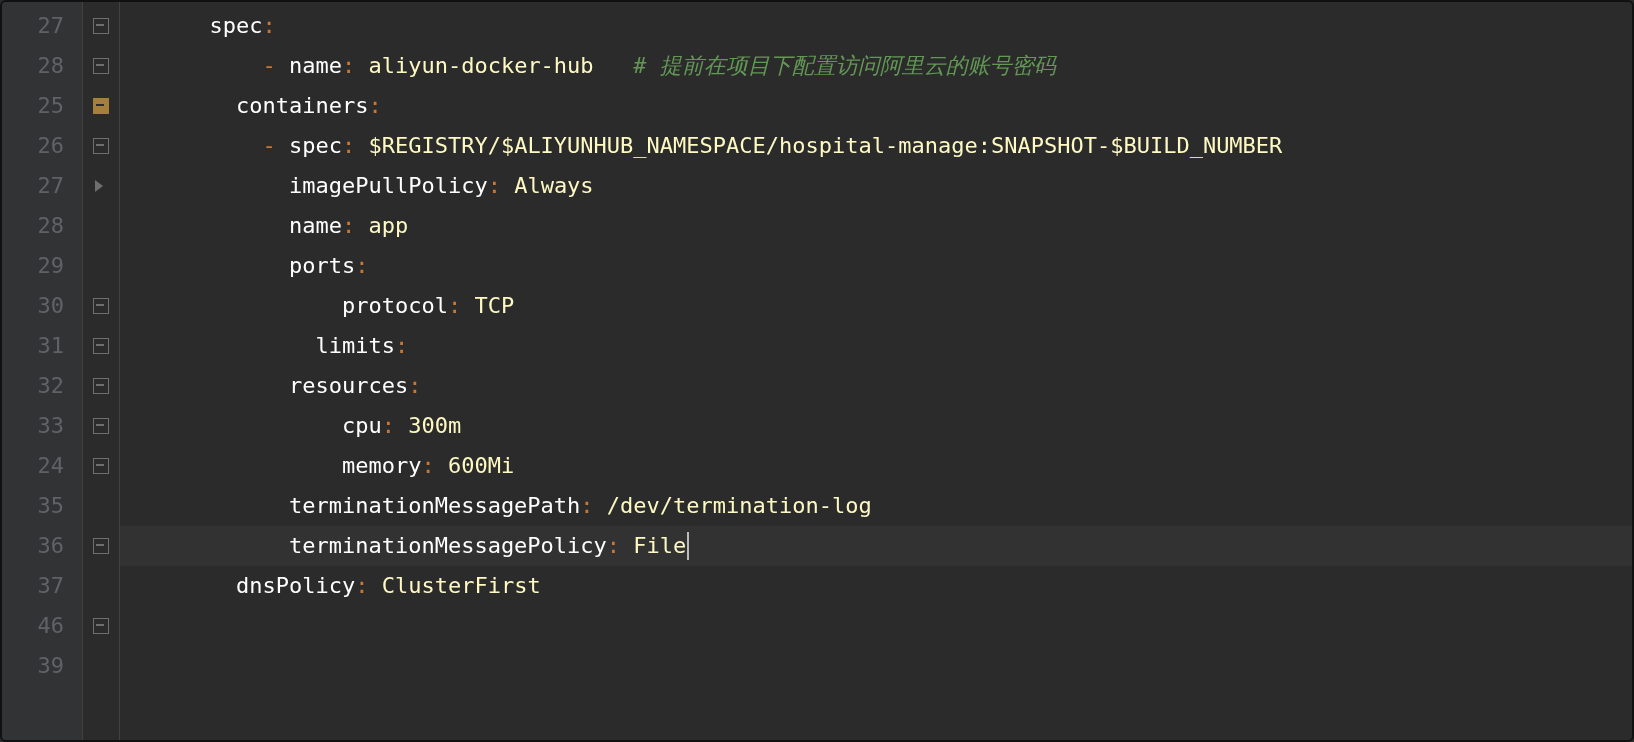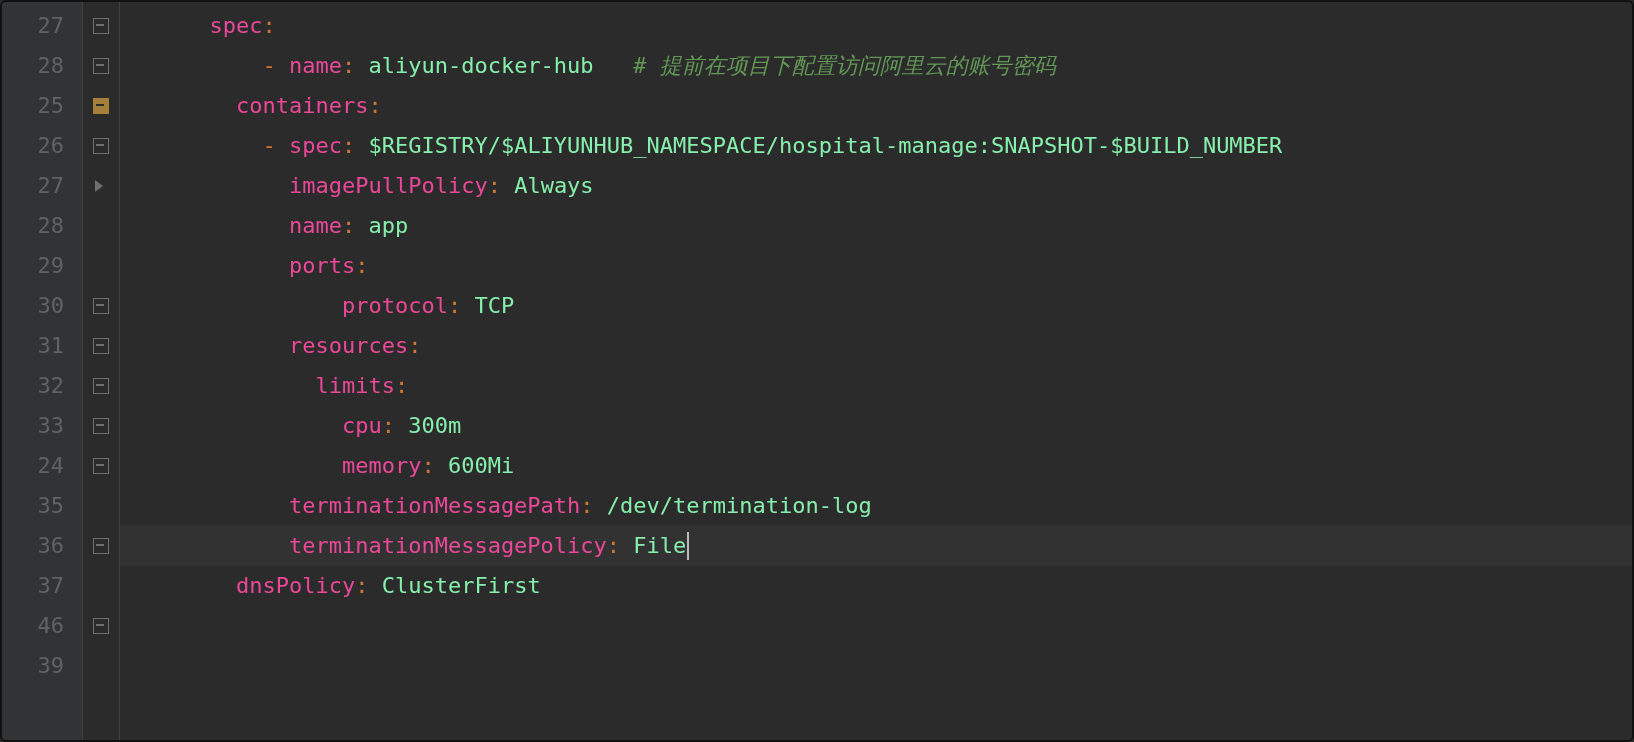--- a/index.html
+++ b/index.html
@@ -83,22 +83,22 @@
   .line {
     height:40px;
     line-height:40px;
     white-space:pre;
     padding-left:10px;
     position:relative;
   }
   .line.current {
     background:#323232;
   }
-  .k   { color:#ec4899; }   
-  .s   { color:#86efac; }   
+  .k   { color:#ffffff; }   
+  .s   { color:#fef9c3; }   
   .c   { color:#629755; font-style:italic;text-align:center; } 
   .p   { color:#a9b7c6; }   
   .dash{ color:#cc7832; }
   .colon{ color:#cc7832; }
   .caret {
     display:inline-block;
     width:2px;
     height:28px;
     background:#bbbbbb;
     vertical-align:middle;
@@ -175,22 +175,22 @@
     </div>
   <div class="code" id="code">
       <div class="line"><span class="p">      </span><span class="k">spec</span><span class="colon">:</span></div>
       <div class="line"><span class="p">          </span><span class="dash">- </span><span class="k">name</span><span class="colon">: </span><span class="s">aliyun-docker-hub   </span><span class="c"># 提前在项目下配置访问阿里云的账号密码</span></div>
       <div class="line"><span class="p">        </span><span class="k">containers</span><span class="colon">:</span></div>
       <div class="line"><span class="p">          </span><span class="dash">- </span><span class="k">spec</span><span class="colon">: </span><span class="s">$REGISTRY/$ALIYUNHUB_NAMESPACE/hospital-manage:SNAPSHOT-$BUILD_NUMBER</span></div>
       <div class="line"><span class="p">            </span><span class="k">imagePullPolicy</span><span class="colon">: </span><span class="s">Always</span></div>
       <div class="line"><span class="p">            </span><span class="k">name</span><span class="colon">: </span><span class="s">app</span></div>
       <div class="line"><span class="p">            </span><span class="k">ports</span><span class="colon">:</span></div>
       <div class="line"><span class="p">                </span><span class="k">protocol</span><span class="colon">: </span><span class="s">TCP</span></div>
+      <div class="line"><span class="p">              </span><span class="k">limits</span><span class="colon">:</span></div>
       <div class="line"><span class="p">            </span><span class="k">resources</span><span class="colon">:</span></div>
-      <div class="line"><span class="p">              </span><span class="k">limits</span><span class="colon">:</span></div>
       <div class="line"><span class="p">                </span><span class="k">cpu</span><span class="colon">: </span><span class="s">300m</span></div>
       <div class="line"><span class="p">                </span><span class="k">memory</span><span class="colon">: </span><span class="s">600Mi</span></div>
       <div class="line"><span class="p">            </span><span class="k">terminationMessagePath</span><span class="colon">: </span><span class="s">/dev/termination-log</span></div>
       <div class="line current"><span class="p">            </span><span class="k">terminationMessagePolicy</span><span class="colon">: </span><span class="s">File</span><span class="caret"></span></div>
       <div class="line"><span class="p">        </span><span class="k">dnsPolicy</span><span class="colon">: </span><span class="s">ClusterFirst</span></div>
     </div>
 
 </div>
 
 </body></html>

